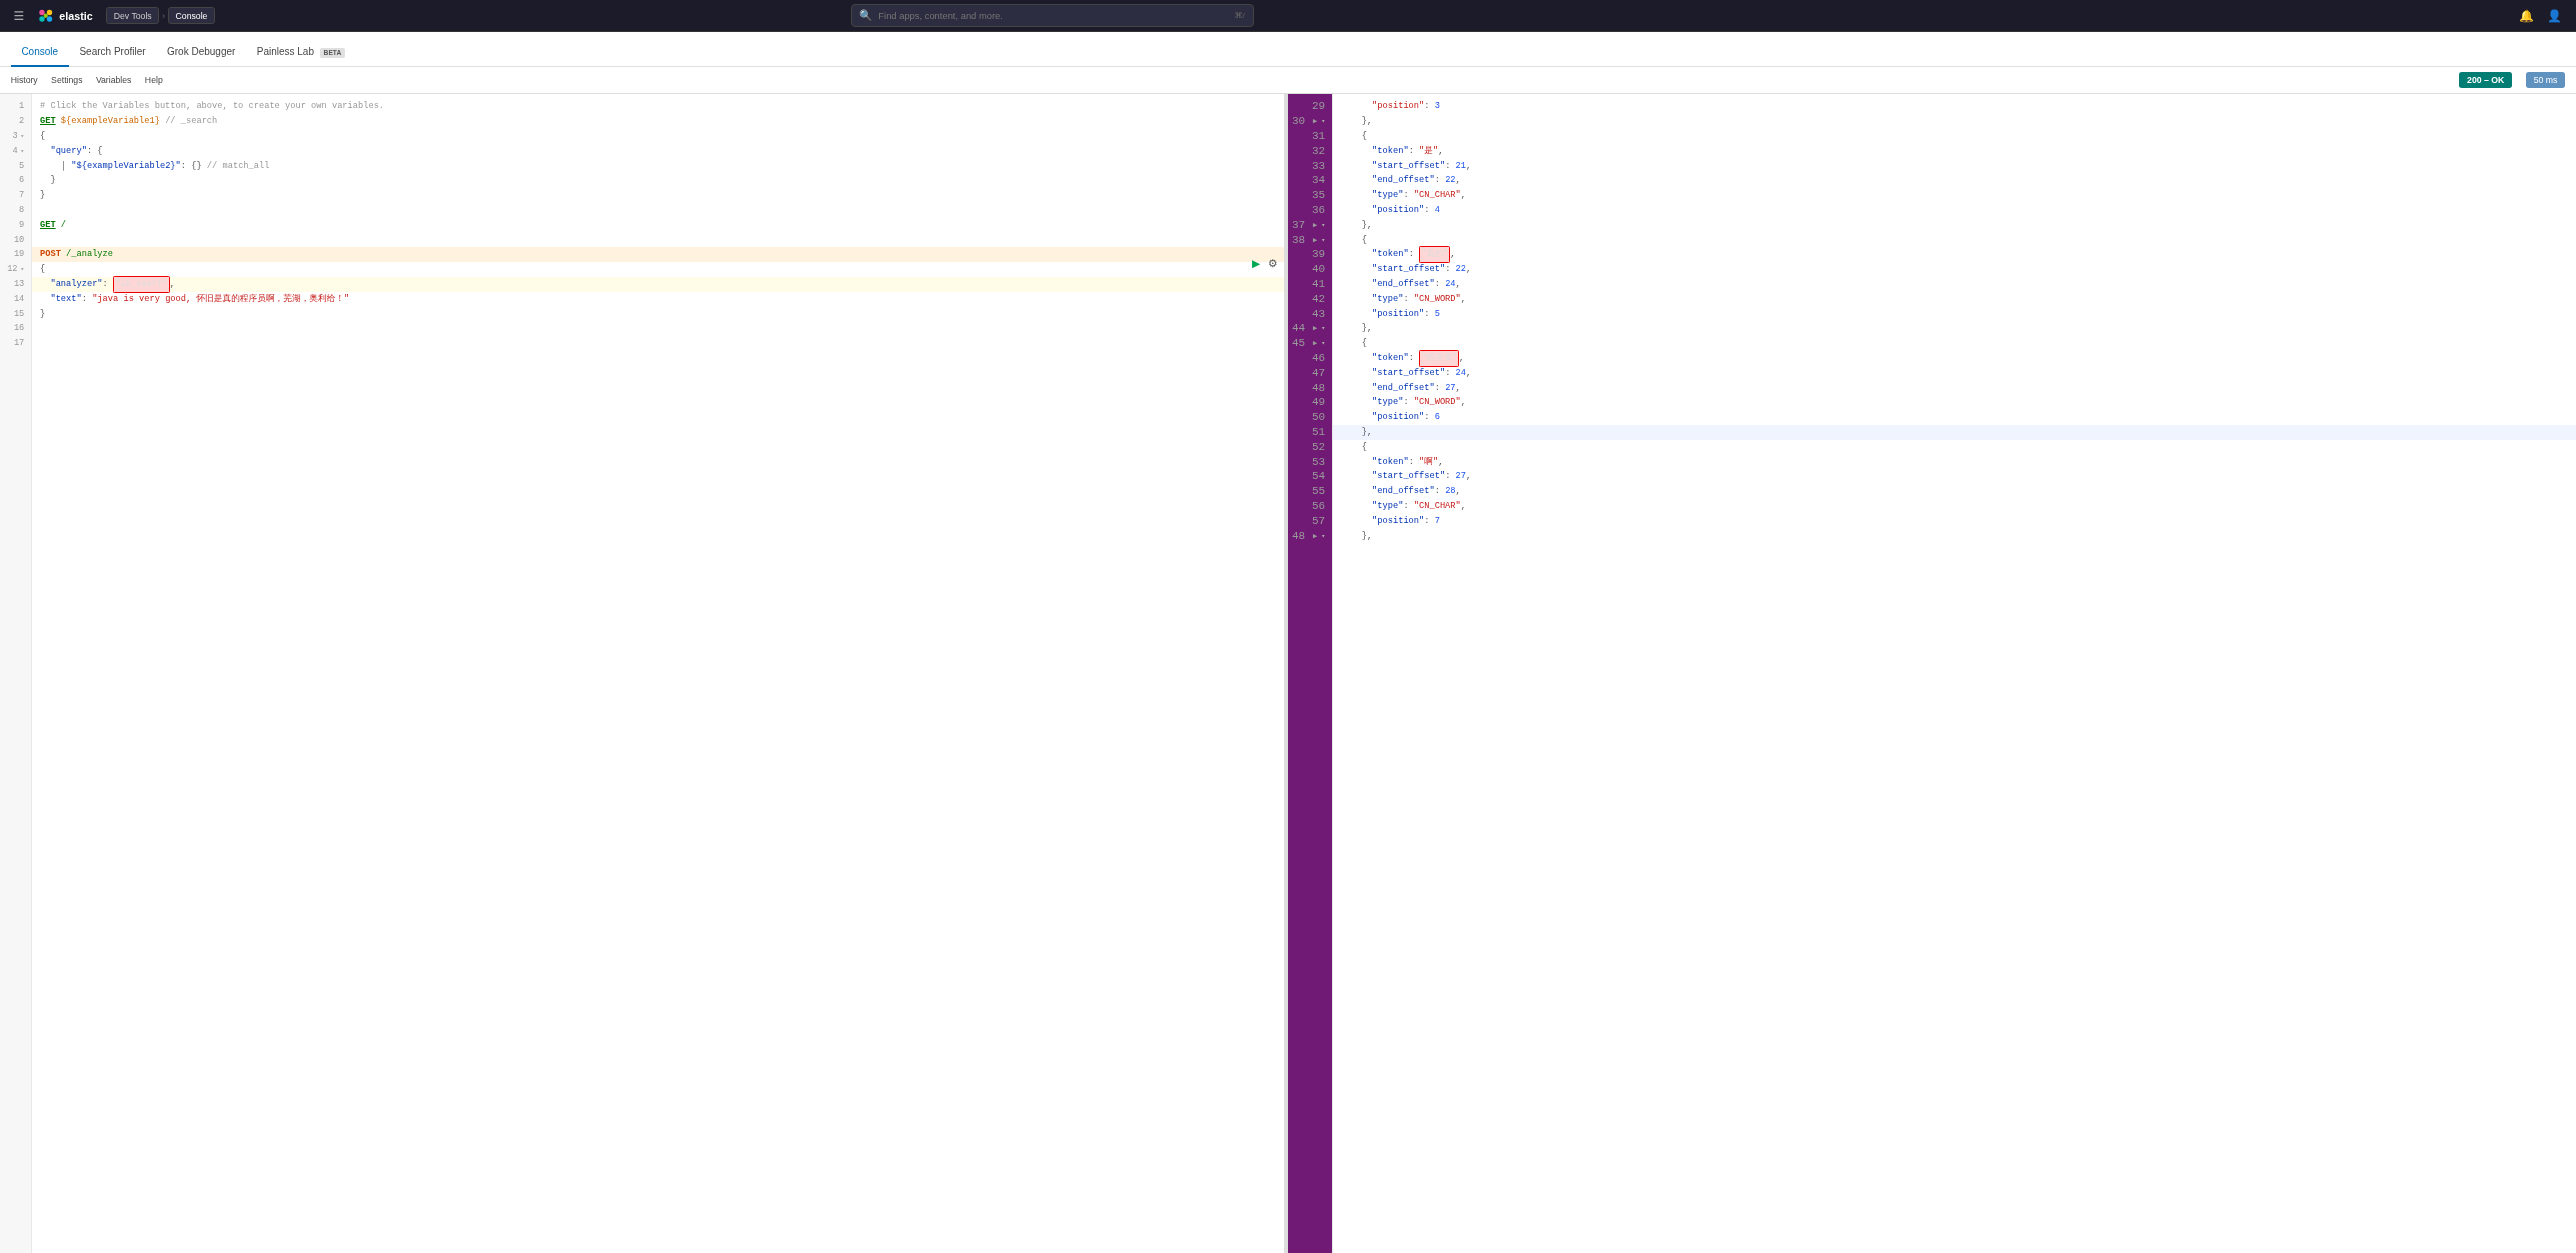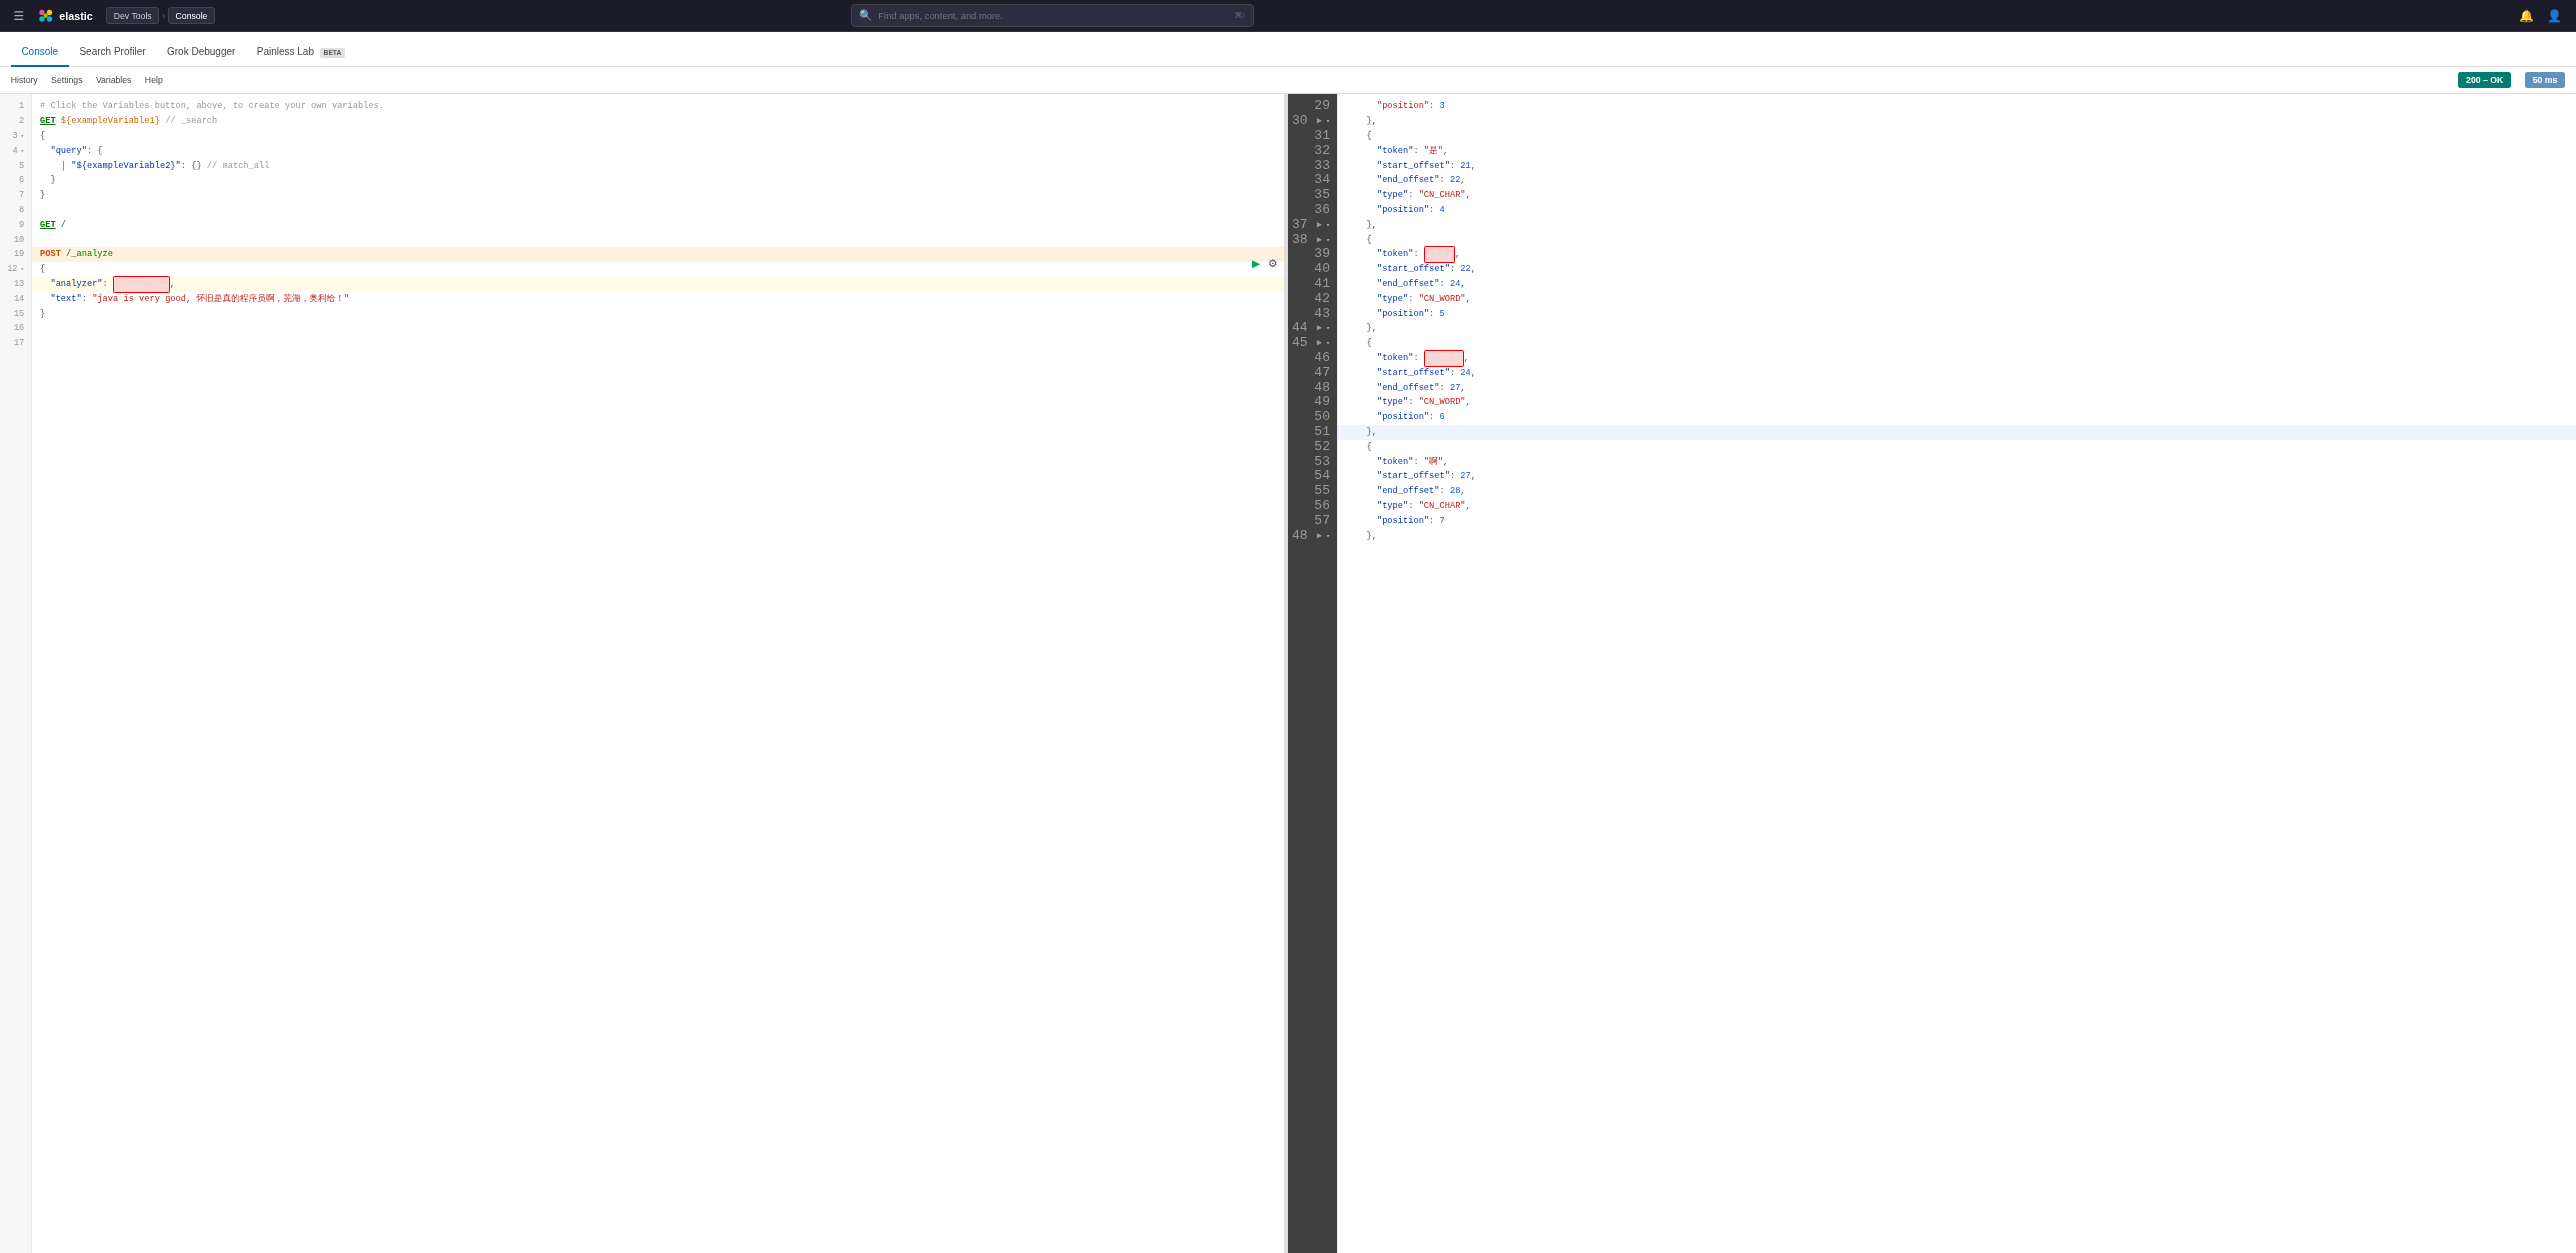--- a/index.html
+++ b/index.html
@@ -85,21 +85,21 @@
     }
     .toolbar-item {
       font-size: 8.7px; color: #444; cursor: pointer; font-weight: 500; padding: 5.4px 0;
     }
     .status-badge-ok {
       margin-left: auto;
       background: #017D73; color: #fff; font-size: 8.7px; font-weight: 600;
       padding: 2.7px 8px; border-radius: 2.7px;
     }
     .status-badge-time {
-      background: #6092C0; color: #fff; font-size: 8.7px; font-weight: 700;
+      background: #6092C0; color: #fff; font-size: 8.7px; font-weight: 400;
       padding: 2.7px 8px; border-radius: 2.7px;
     }
 
     
     .main-area {
       display: flex;
       height: calc(100vh - 94px);
       background: #f5f7fa;
     }
 
@@ -179,27 +179,27 @@
     }
 
     
     .output-panel {
       flex: 1;
       background: #fff;
       display: flex;
       overflow: hidden;
     }
     .output-line-numbers {
-      background: #404040;
+      background: #701a75;
       border-right: 0.7px solid #e8e8e8;
       padding: 5.4px 0;
       min-width: 38px;
       text-align: right;
       font-family: 'Courier New', monospace;
-      font-size: 13px;
+      font-size: 11px;
       color: #999;
       user-select: none;
     }
     .output-content {
       flex: 1;
       padding: 5.4px 0;
       overflow-y: auto;
       font-family: 'Courier New', monospace;
       font-size: 8.7px;
       line-height: 14.8px;

